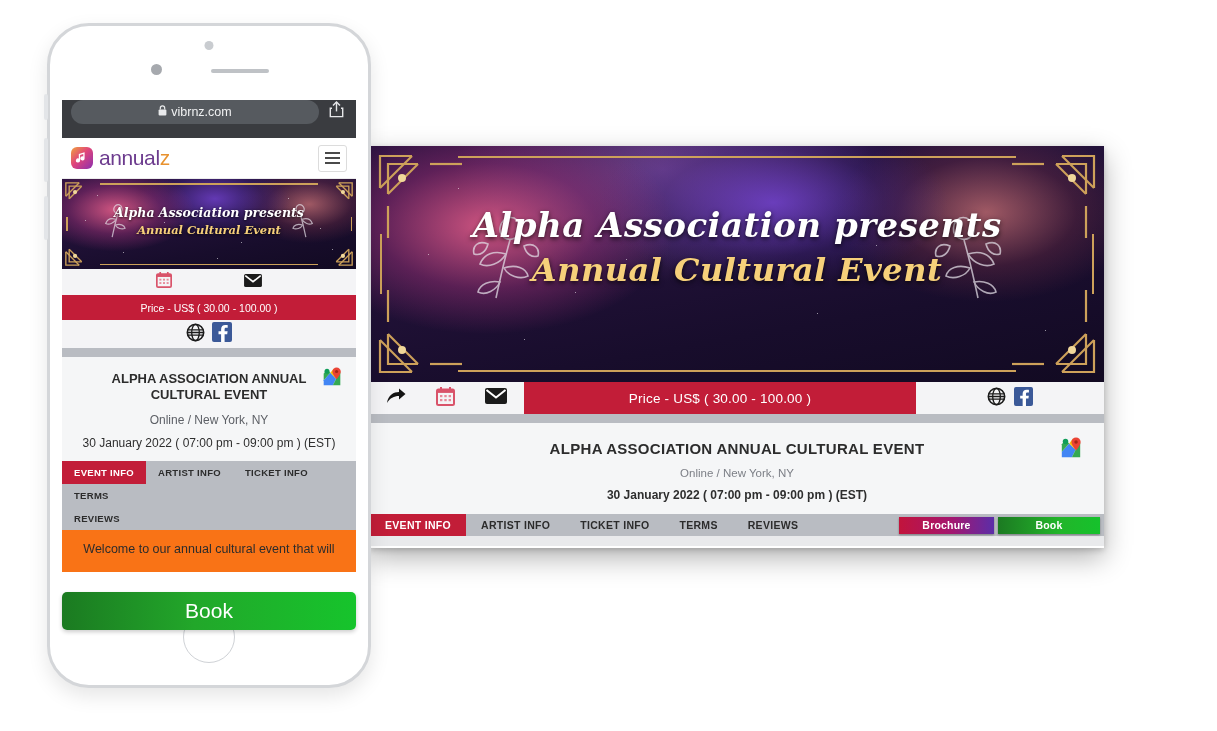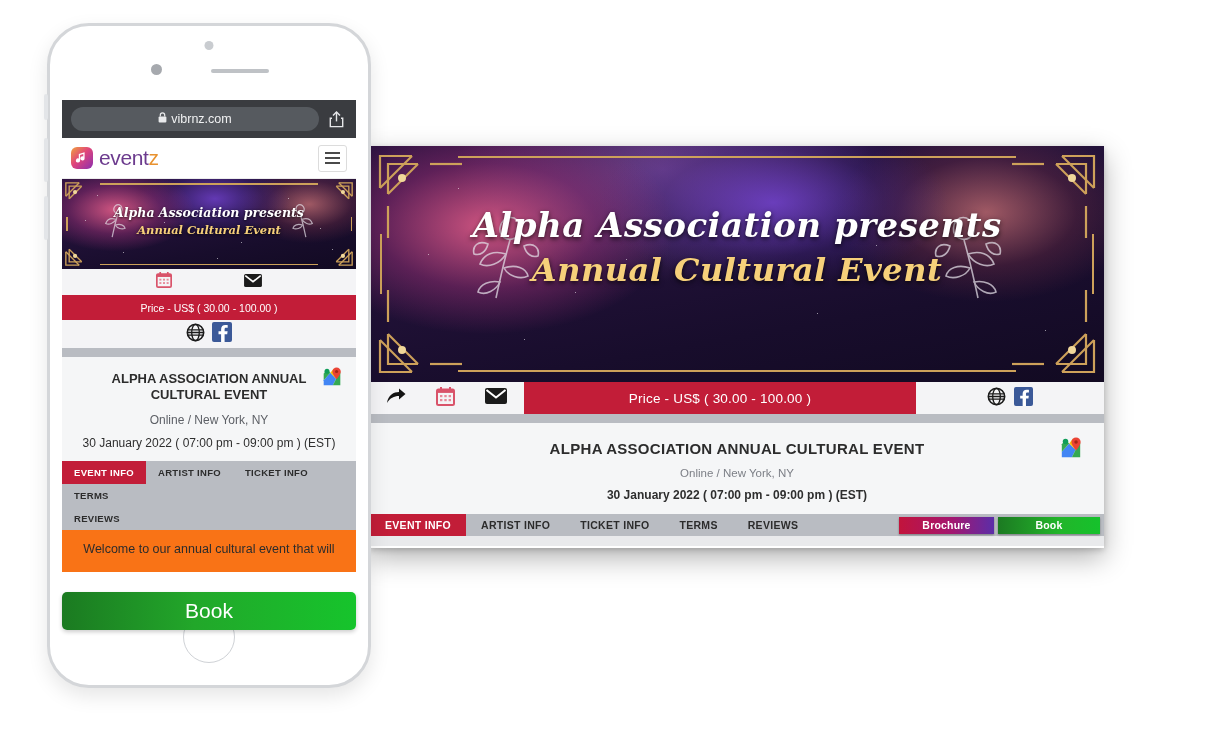--- a/index.html
+++ b/index.html
@@ -115,21 +115,21 @@
   .sb-1{top:68px;height:26px;}
   .sb-2{top:112px;height:44px;}
   .sb-3{top:170px;height:44px;}
 
   .phone-cam{position:absolute;left:50%;transform:translateX(-50%);top:15px;width:9px;height:9px;border-radius:50%;background:#c9ccd0;}
   .phone-spk{position:absolute;left:50%;top:43px;width:58px;height:4px;border-radius:2px;background:#bfc2c6;transform:translateX(2px);}
   .phone-cam2{position:absolute;left:101px;top:38px;width:11px;height:11px;border-radius:50%;background:#a6a9ae;}
 
   .phone-screen{position:absolute;left:12px;right:12px;top:74px;height:508px;overflow:hidden;background:#fff;}
 
-  .urlbar{background:#3a3c40;height:38px;display:flex;align-items:center;padding:0 9px;}
+  .urlbar{background:#3a3c40;height:38px;display:flex;align-items:flex-start;padding:0 9px;}
   .urlpill{
     flex:1;height:24px;border-radius:12px;background:#565a5f;display:flex;align-items:center;justify-content:center;
     color:#f0f1f2;font-size:12.5px;gap:4px;
   }
   .share-ic{width:22px;display:flex;align-items:center;justify-content:center;margin-left:6px;}
 
   .ph-header{height:40px;background:#fff;display:flex;align-items:center;justify-content:space-between;padding:0 9px;border-bottom:1px solid #ececec;}
   .logo-wrap{display:flex;align-items:center;gap:6px;}
   .logo-mark{width:22px;height:22px;border-radius:6px;background:linear-gradient(135deg,#f0a13c 0%,#e0457b 45%,#8b2fb0 100%);display:flex;align-items:center;justify-content:center;}
   .logo-txt{font-size:21px;letter-spacing:-.4px;}
@@ -397,21 +397,21 @@
       </span>
     </div>
 
     <div class="ph-header">
       <div class="logo-wrap">
         <span class="logo-mark">
           <svg width="14" height="14" viewBox="0 0 14 14" fill="#fff">
               <path d="M9.6 1.2 v6.2 a2.1 2.1 0 1 1 -1.3 -1.95 V2.9 L5.1 3.9 v5.6 a2.1 2.1 0 1 1 -1.3 -1.95 V3.0z"></path>
             </svg>
         </span>
-        <span class="logo-txt"><span class="a">event</span><span class="b">z</span></span>
+        <span class="logo-txt"><span class="a">annual</span><span class="b">z</span></span>
       </div>
       <div class="burger">
           <i></i>
           <i></i>
           <i></i>
         </div>
     </div>
 
     <div class="ph-banner">
       <div class="stars"></div>

